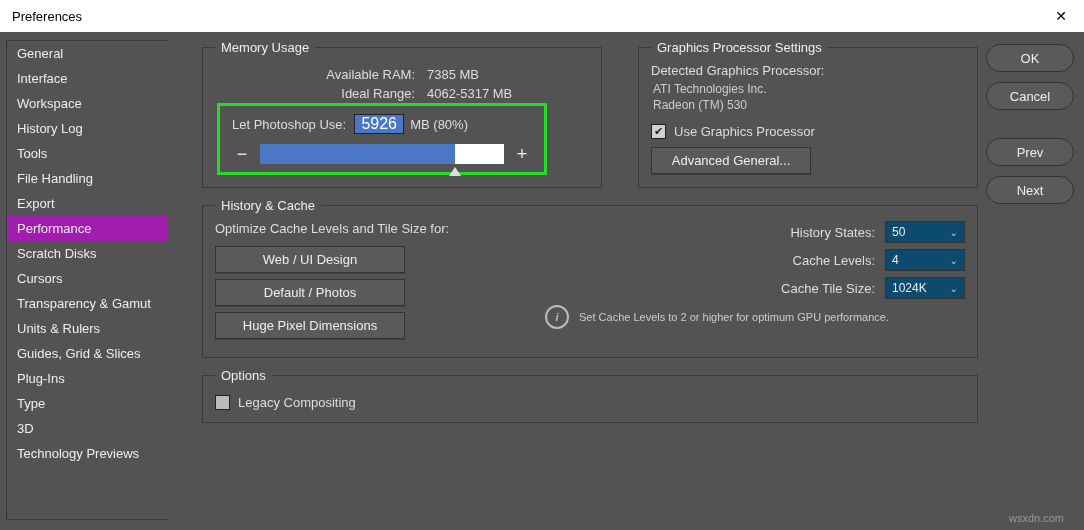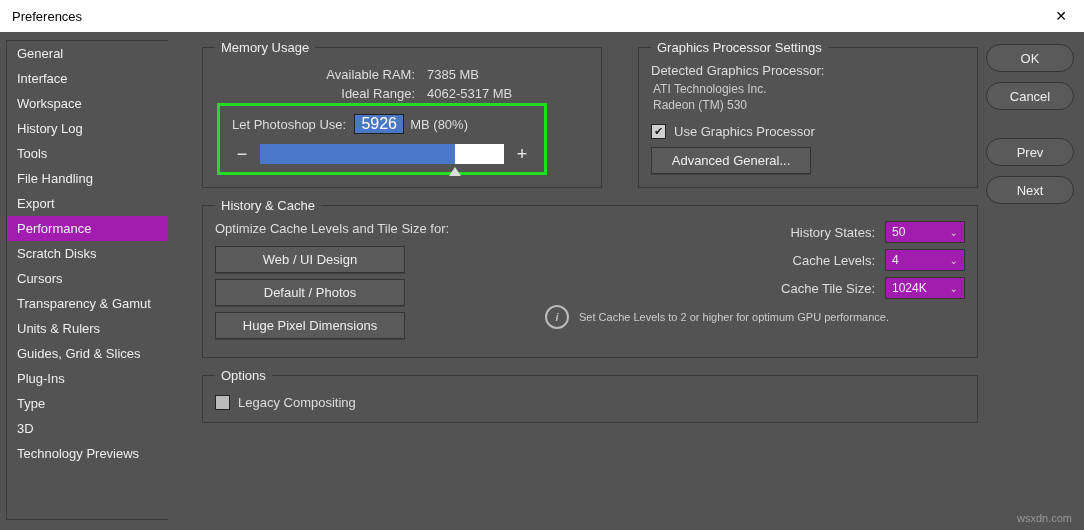--- a/index.html
+++ b/index.html
@@ -36,28 +36,28 @@
     .chk.checked::after { content: "✔"; }
     .btn { background: #5a5a5a; border: 1px solid #333; color: #eee; padding: 5px 12px; cursor: pointer; font-size: 13px; box-shadow: 0 1px 0 rgba(0,0,0,.2); }
     .adv-btn { width: 160px; text-align: center; }
     .cache-btn { width: 190px; text-align: center; margin-bottom: 6px; }
     .history-cache .cols { display: flex; }
     .cache-left { width: 260px; }
     .cache-left .opt-label { margin-bottom: 10px; color: #ddd; }
     .cache-right { flex: 1; padding-left: 70px; }
     .cache-right .row { margin-bottom: 6px; justify-content: flex-end; }
     .cache-right .label-r { width: 130px; margin-right: 10px; }
-    select, .combo { width: 80px; height: 22px; background: #a21caf; border: 1px solid #333; color: #eee; padding: 1px 6px; font-size: 12px; display: flex; align-items: center; justify-content: space-between; cursor: pointer; }
+    select, .combo { width: 80px; height: 22px; background: #0c4a6e; border: 1px solid #333; color: #eee; padding: 1px 6px; font-size: 12px; display: flex; align-items: center; justify-content: space-between; cursor: pointer; }
     .combo .chev { font-size: 10px; color: #ccc; }
     .cache-note { font-size: 11px; color: #ccc; margin-top: 6px; display: flex; align-items: center; gap: 10px; }
     .info-icon { width: 24px; height: 24px; border: 2px solid #bbb; border-radius: 50%; display: flex; align-items: center; justify-content: center; font-style: italic; font-weight: bold; color: #bbb; flex-shrink: 0; }
     .right-buttons { width: 88px; display: flex; flex-direction: column; gap: 10px; padding-top: 4px; }
     .pill { background: #5a5a5a; border: 1px solid #333; color: #eee; border-radius: 16px; height: 28px; display: flex; align-items: center; justify-content: center; cursor: pointer; font-size: 13px; }
     .top-row { display: flex; gap: 10px; }
-    .watermark { position: absolute; right: 12px; bottom: 6px; color: #999; font-size: 11px; }
+    .watermark { position: absolute; right: 20px; bottom: 6px; color: #999; font-size: 11px; }
   </style>
 </head>
 <body>
 
 <div class="titlebar">
   <span>Preferences</span>
   <div class="close">✕</div>
 </div>
 
 <div class="workarea">

